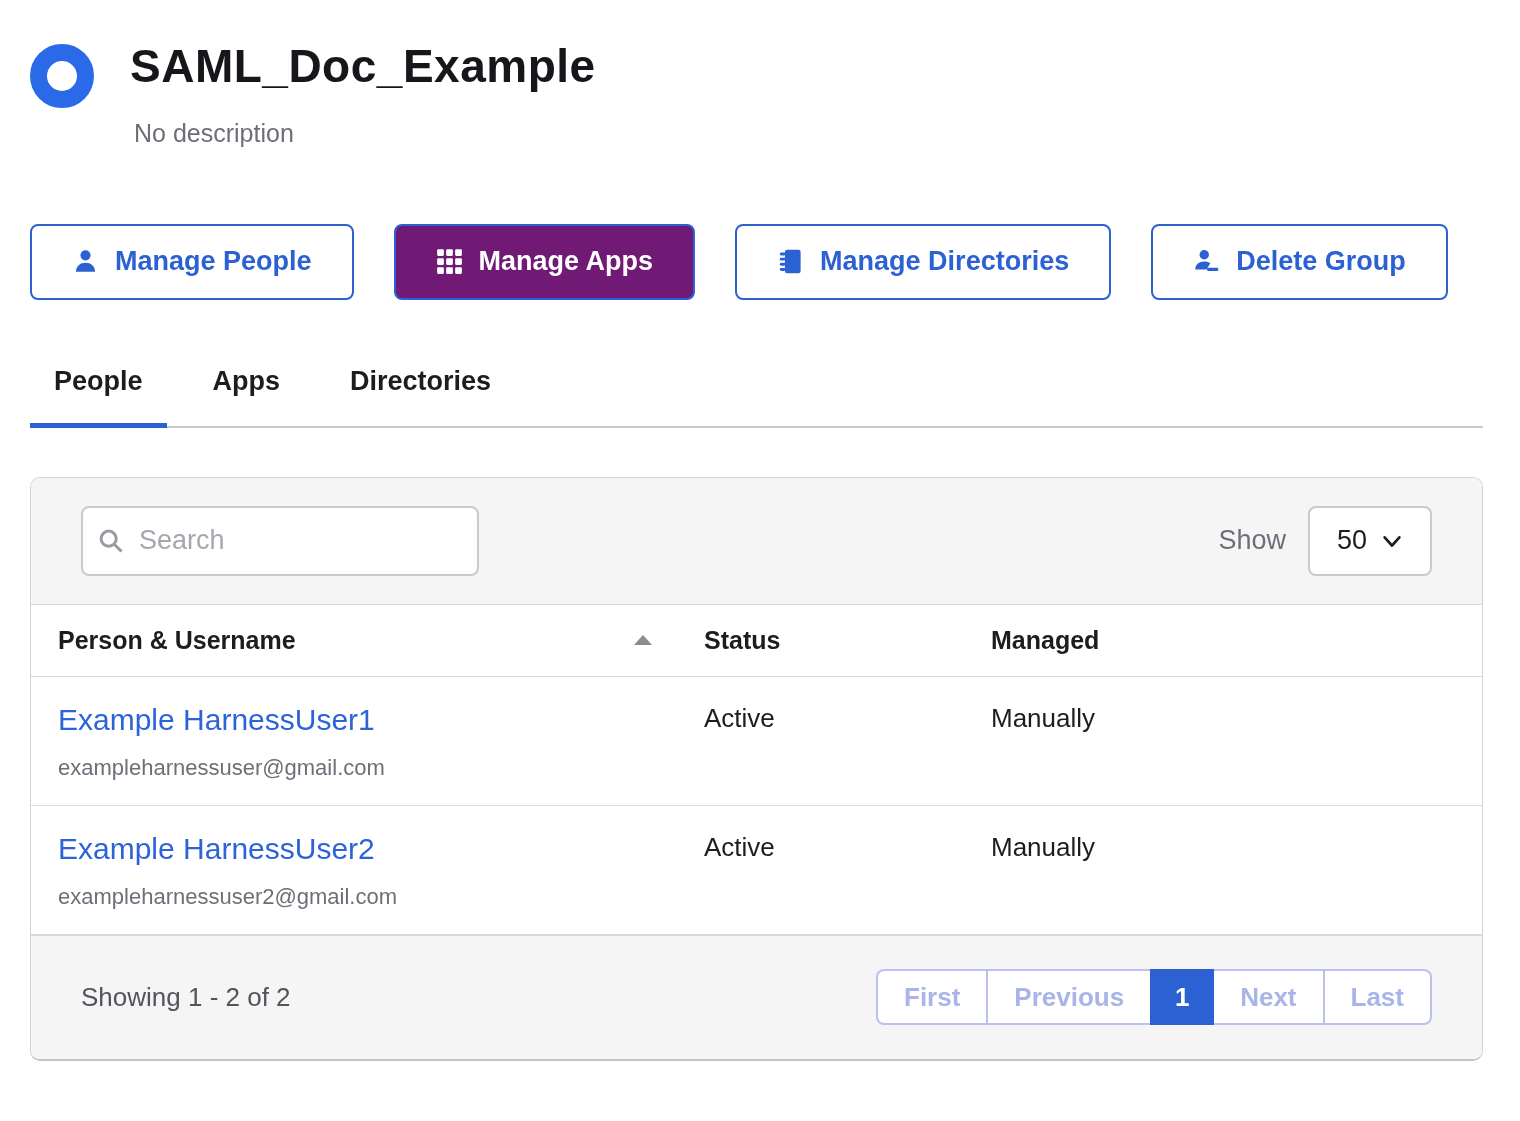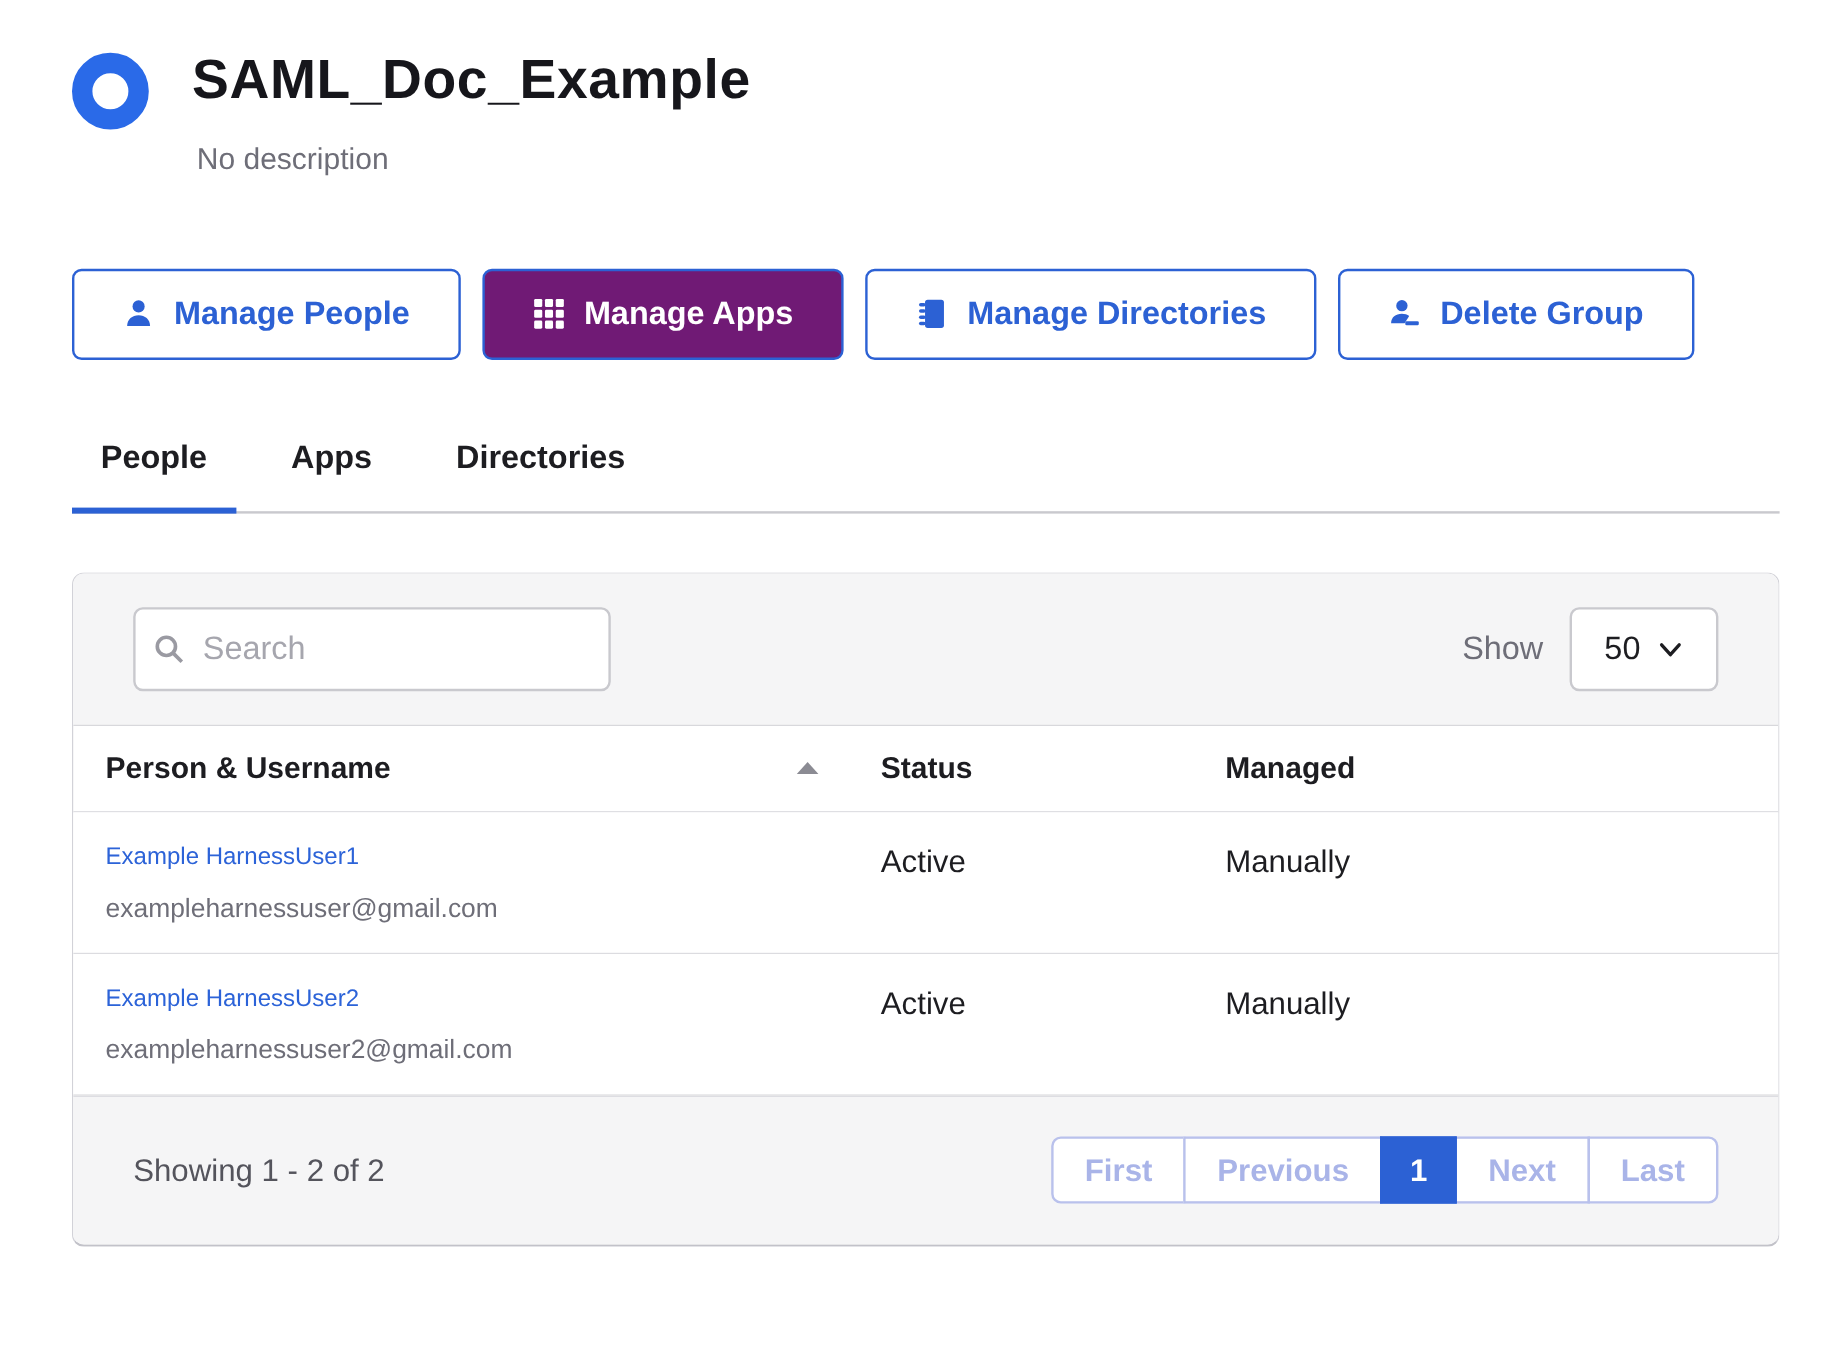--- a/index.html
+++ b/index.html
@@ -4,35 +4,35 @@
 <style>
   * { box-sizing: border-box; margin: 0; padding: 0; }
   html,body { background:#ffffff; }
   body {
     width:1520px; height:1121px;
     font-family:"Liberation Sans", sans-serif;
     color:#1d1d21;
     position:relative;
     overflow:hidden;
   }
-  .page { padding:40px 37px 0 60px; }
+  .page { padding:40px 37px 0 30px; }
 
   
   .header { display:flex; align-items:flex-start; }
   .logo {
     width:64px; height:64px; border-radius:50%;
     border:17px solid #2a6ae8; background:#fff;
     flex:0 0 auto; margin-top:4px;
   }
   .header-text { margin-left:36px; }
   .page-title { font-size:46px; font-weight:bold; letter-spacing:0.5px; color:#16161b; line-height:1.15; }
   .page-desc { margin-top:26px; margin-left:4px; font-size:25px; color:#6e6e78; }
 
   
-  .actions { display:flex; gap:18px; margin-top:76px; }
+  .actions { display:flex; gap:40px; margin-top:76px; }
   .btn {
     display:flex; align-items:center; gap:16px;
     height:76px; padding:0 40px;
     border:2px solid #2c61d4; border-radius:8px;
     background:#fff; color:#2c61d4;
     font-family:"Liberation Sans", sans-serif;
     font-size:27px; font-weight:bold; cursor:pointer;
   }
   .btn.primary { background:#701a75; color:#ffffff; border-color:#2c61d4; }
   .btn .ico { width:27px; height:27px; flex:0 0 auto; }
@@ -92,21 +92,21 @@
   .th { font-size:25px; font-weight:bold; color:#1d1d21; }
   .th-person { display:flex; align-items:center; cursor:pointer; }
   .sort-asc {
     margin-left:auto; margin-right:52px;
     width:0; height:0;
     border-left:9px solid transparent; border-right:9px solid transparent;
     border-bottom:10px solid #8b8b93;
   }
   .trow { border-bottom:1px solid #dcdce0; padding-top:26px; padding-bottom:24px; background:#fff; }
   .trow:last-of-type { border-bottom:none; }
-  .cell-person .name { font-size:20px; color:#2c63d8; text-decoration:none; display:inline-block; cursor:pointer; }
+  .cell-person .name { font-size:30px; color:#2c63d8; text-decoration:none; display:inline-block; cursor:pointer; }
   .cell-person .email { margin-top:18px; font-size:22px; color:#6e6e78; }
   .cell-plain { font-size:26px; color:#1d1d21; }
 
   
   .tfoot {
     height:124px; background:#f5f5f6; border-top:1px solid #d8d8dc;
     display:flex; align-items:center; padding:0 50px;gap:19px;
   }
   .summary { font-size:26px; color:#54545c; }
   .pagination { margin-left:auto; display:flex; }

